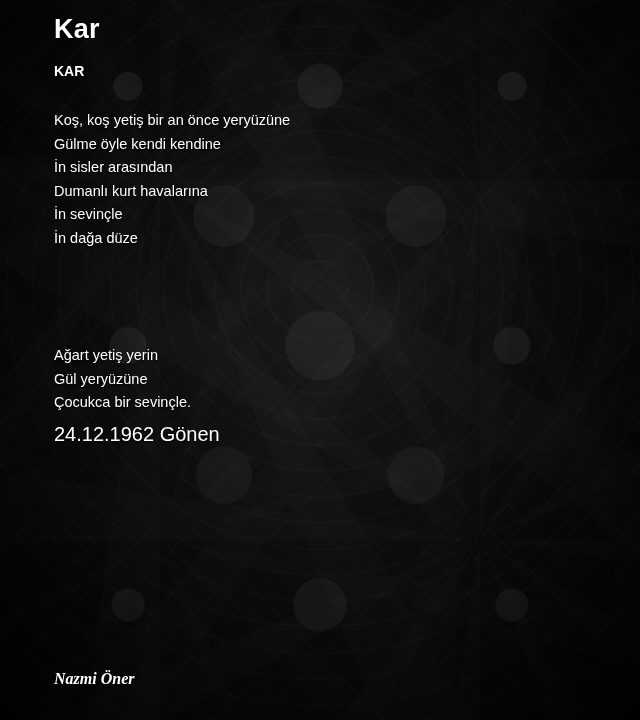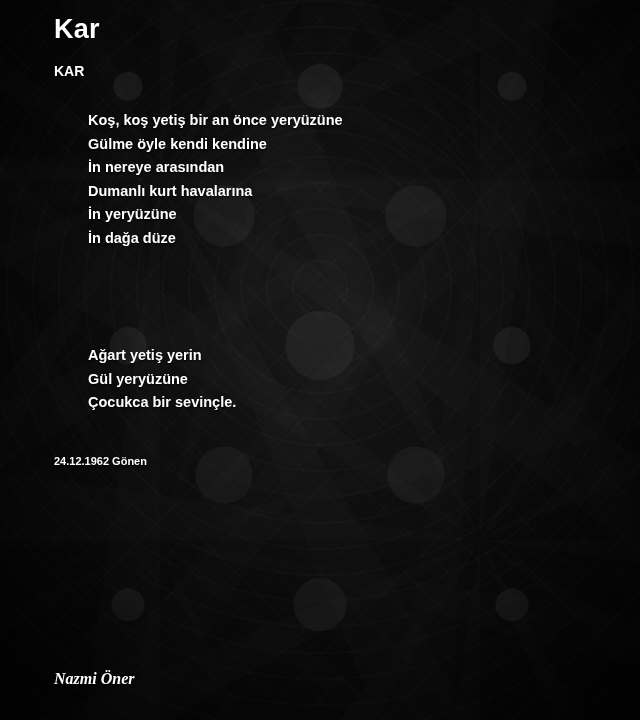--- a/index.html
+++ b/index.html
@@ -91,37 +91,36 @@
     text-shadow: 0 1px 2px rgba(0,0,0,0.9);
   }
 
   .poem-body {
     margin: 0;
   }
 
   .poem-line {
     color: #ffffff;
     font-size: 14.5px;
-    font-weight: bold;
+    font-weight: normal;
     line-height: 23.5px;
     height: 23.5px;
     white-space: pre;
     text-shadow: 0 1px 2px rgba(0,0,0,0.95);
-    margin-left: 34px;
   }
 
   .poem-line.blank {
     color: transparent;
   }
 
   .poem-date {
     color: #ffffff;
-    font-size: 11px;
-    font-weight: bold;
-    margin-top: 40px;
+    font-size: 20px;
+    font-weight: normal;
+    margin-top: 8px;
     text-shadow: 0 1px 2px rgba(0,0,0,0.95);
   }
 
   .author {
     position: absolute;
     left: 54px;
     bottom: 32px;
     color: #ffffff;
     font-size: 16px;
     font-weight: bold;
@@ -140,23 +139,23 @@
 
   <div class="content">
 
     <h1 class="poem-title">Kar</h1>
 
     <div class="poem-subtitle">KAR</div>
 
     <div class="poem-body">
       <div class="poem-line">Koş, koş yetiş bir an önce yeryüzüne</div>
       <div class="poem-line">Gülme öyle kendi kendine</div>
-      <div class="poem-line">İn nereye arasından</div>
+      <div class="poem-line">İn sisler arasından</div>
       <div class="poem-line">Dumanlı kurt havalarına</div>
-      <div class="poem-line">İn yeryüzüne</div>
+      <div class="poem-line">İn sevinçle</div>
       <div class="poem-line">İn dağa düze</div>
       <div class="poem-line blank"></div>
       <div class="poem-line blank"></div>
       <div class="poem-line blank"></div>
       <div class="poem-line blank"></div>
       <div class="poem-line">Ağart yetiş yerin</div>
       <div class="poem-line">Gül yeryüzüne</div>
       <div class="poem-line">Çocukca bir sevinçle.</div>
     </div>
 

